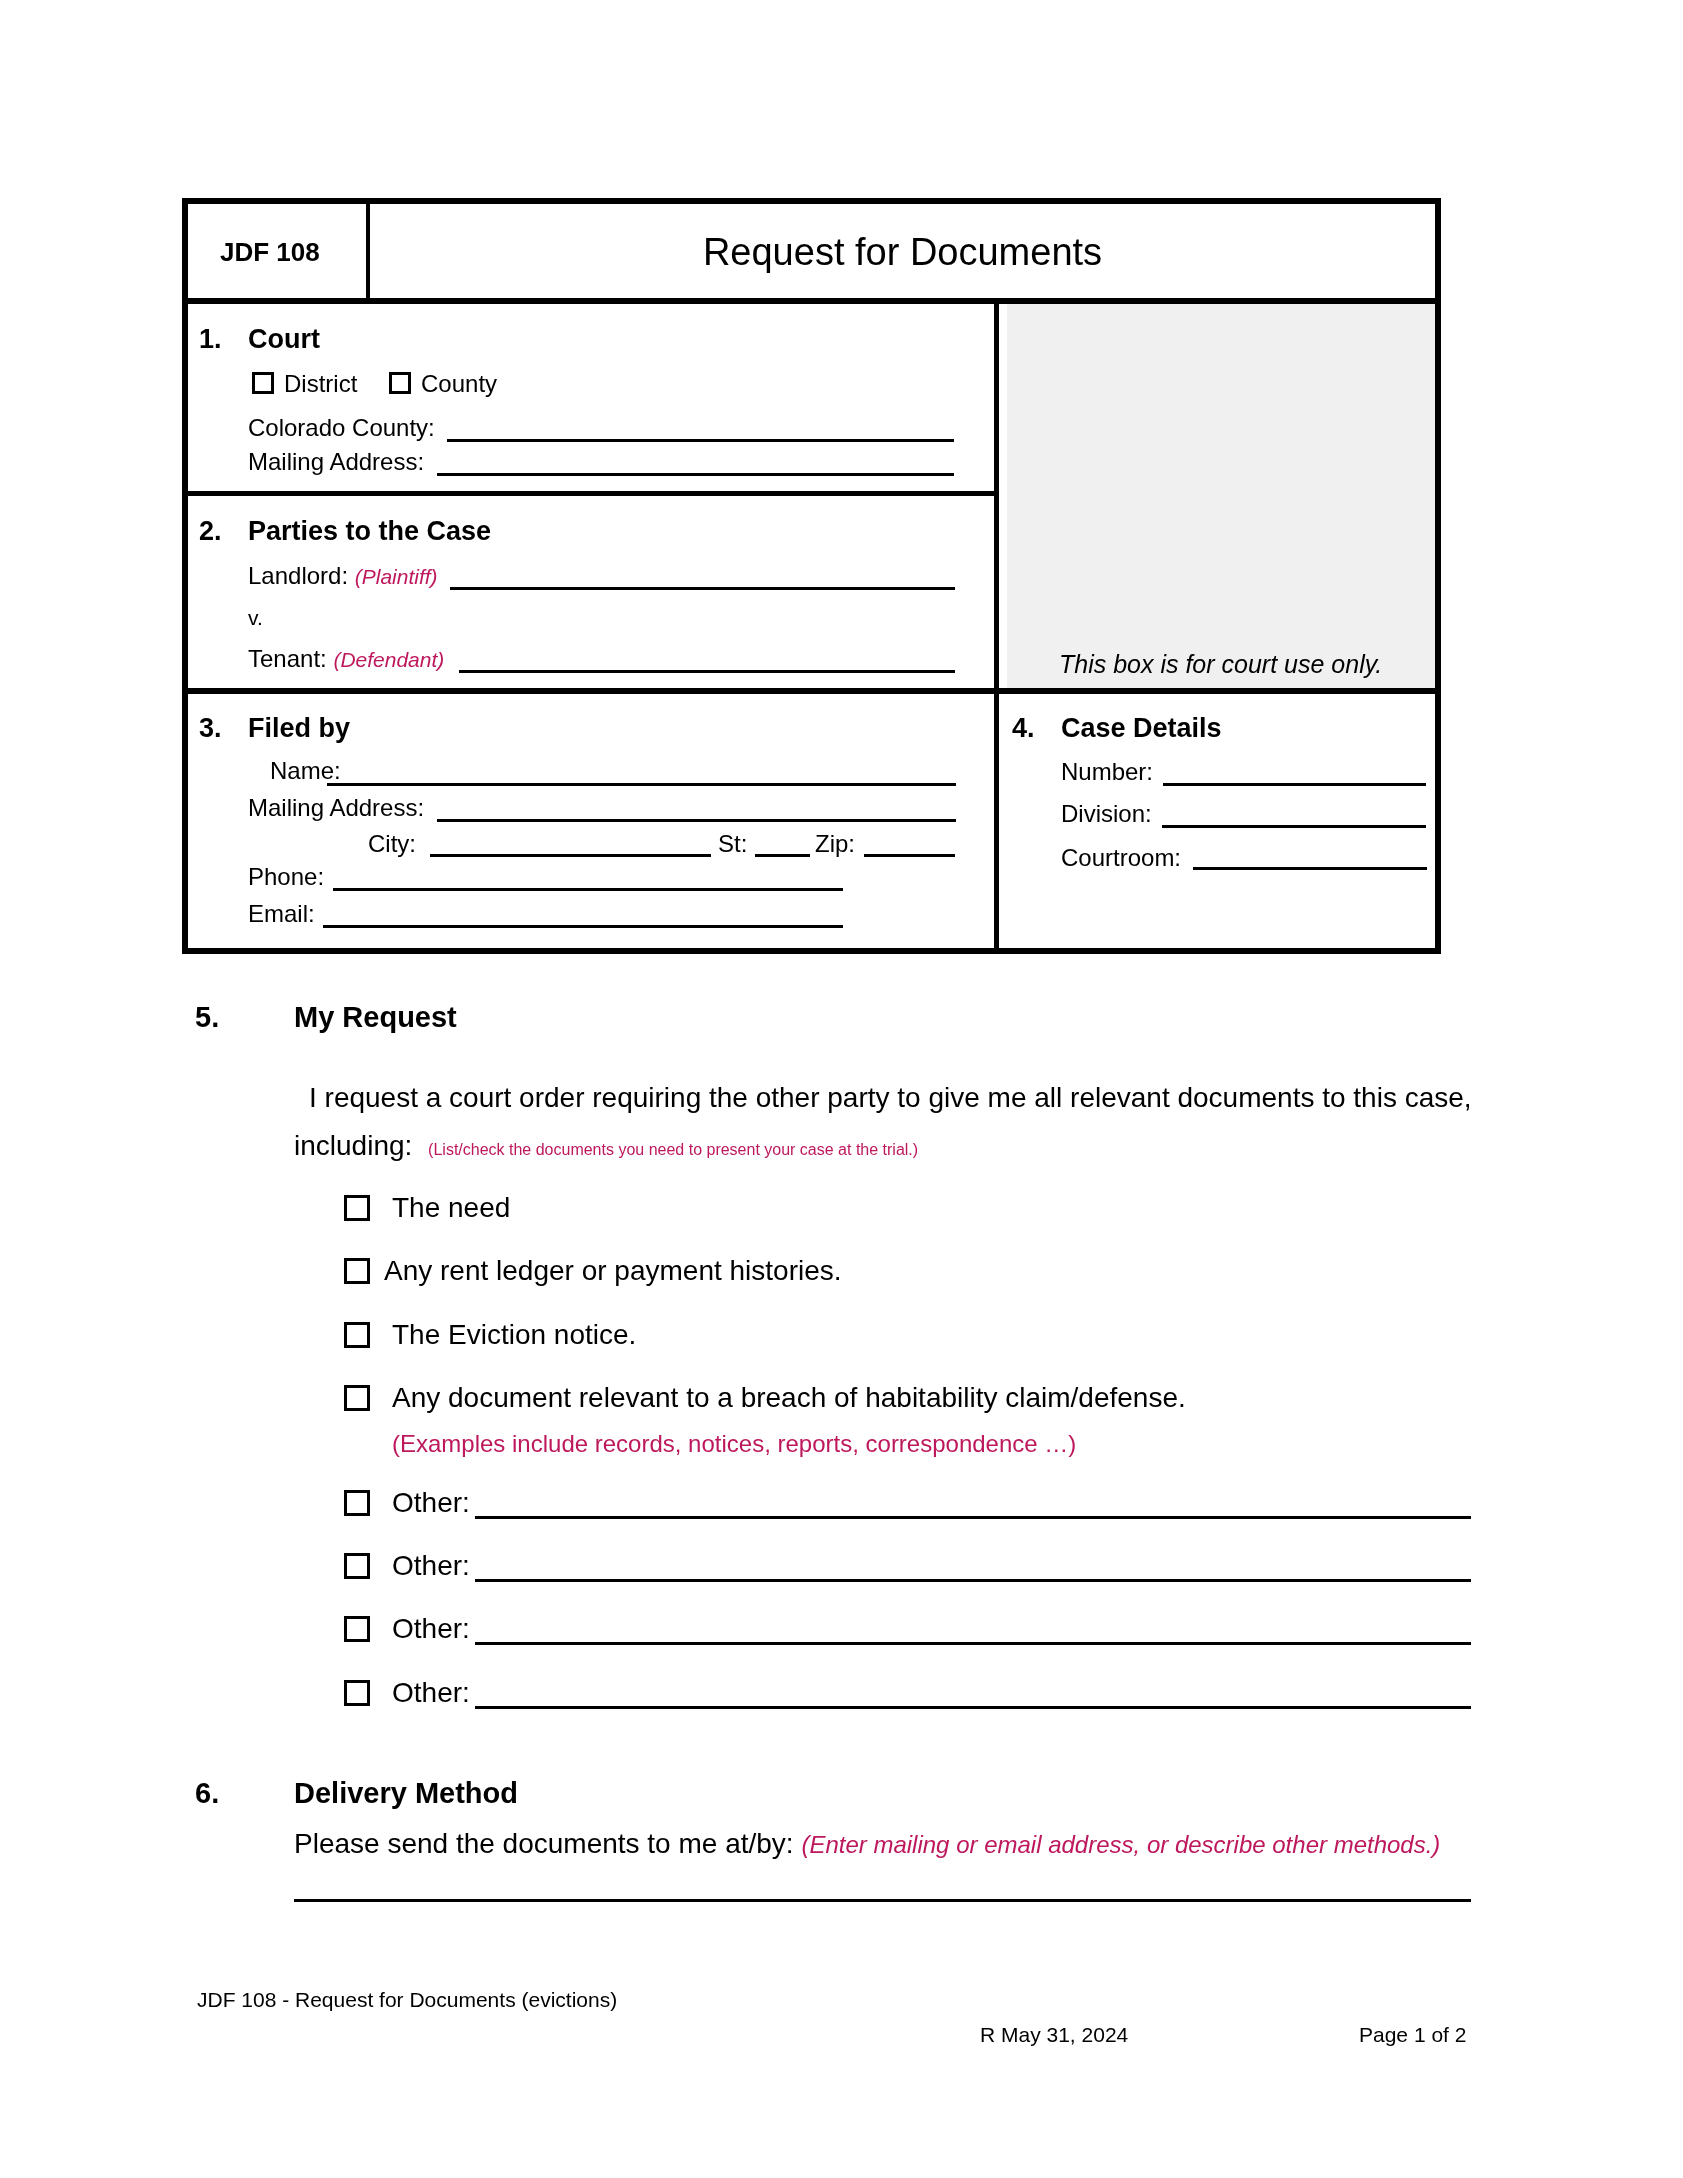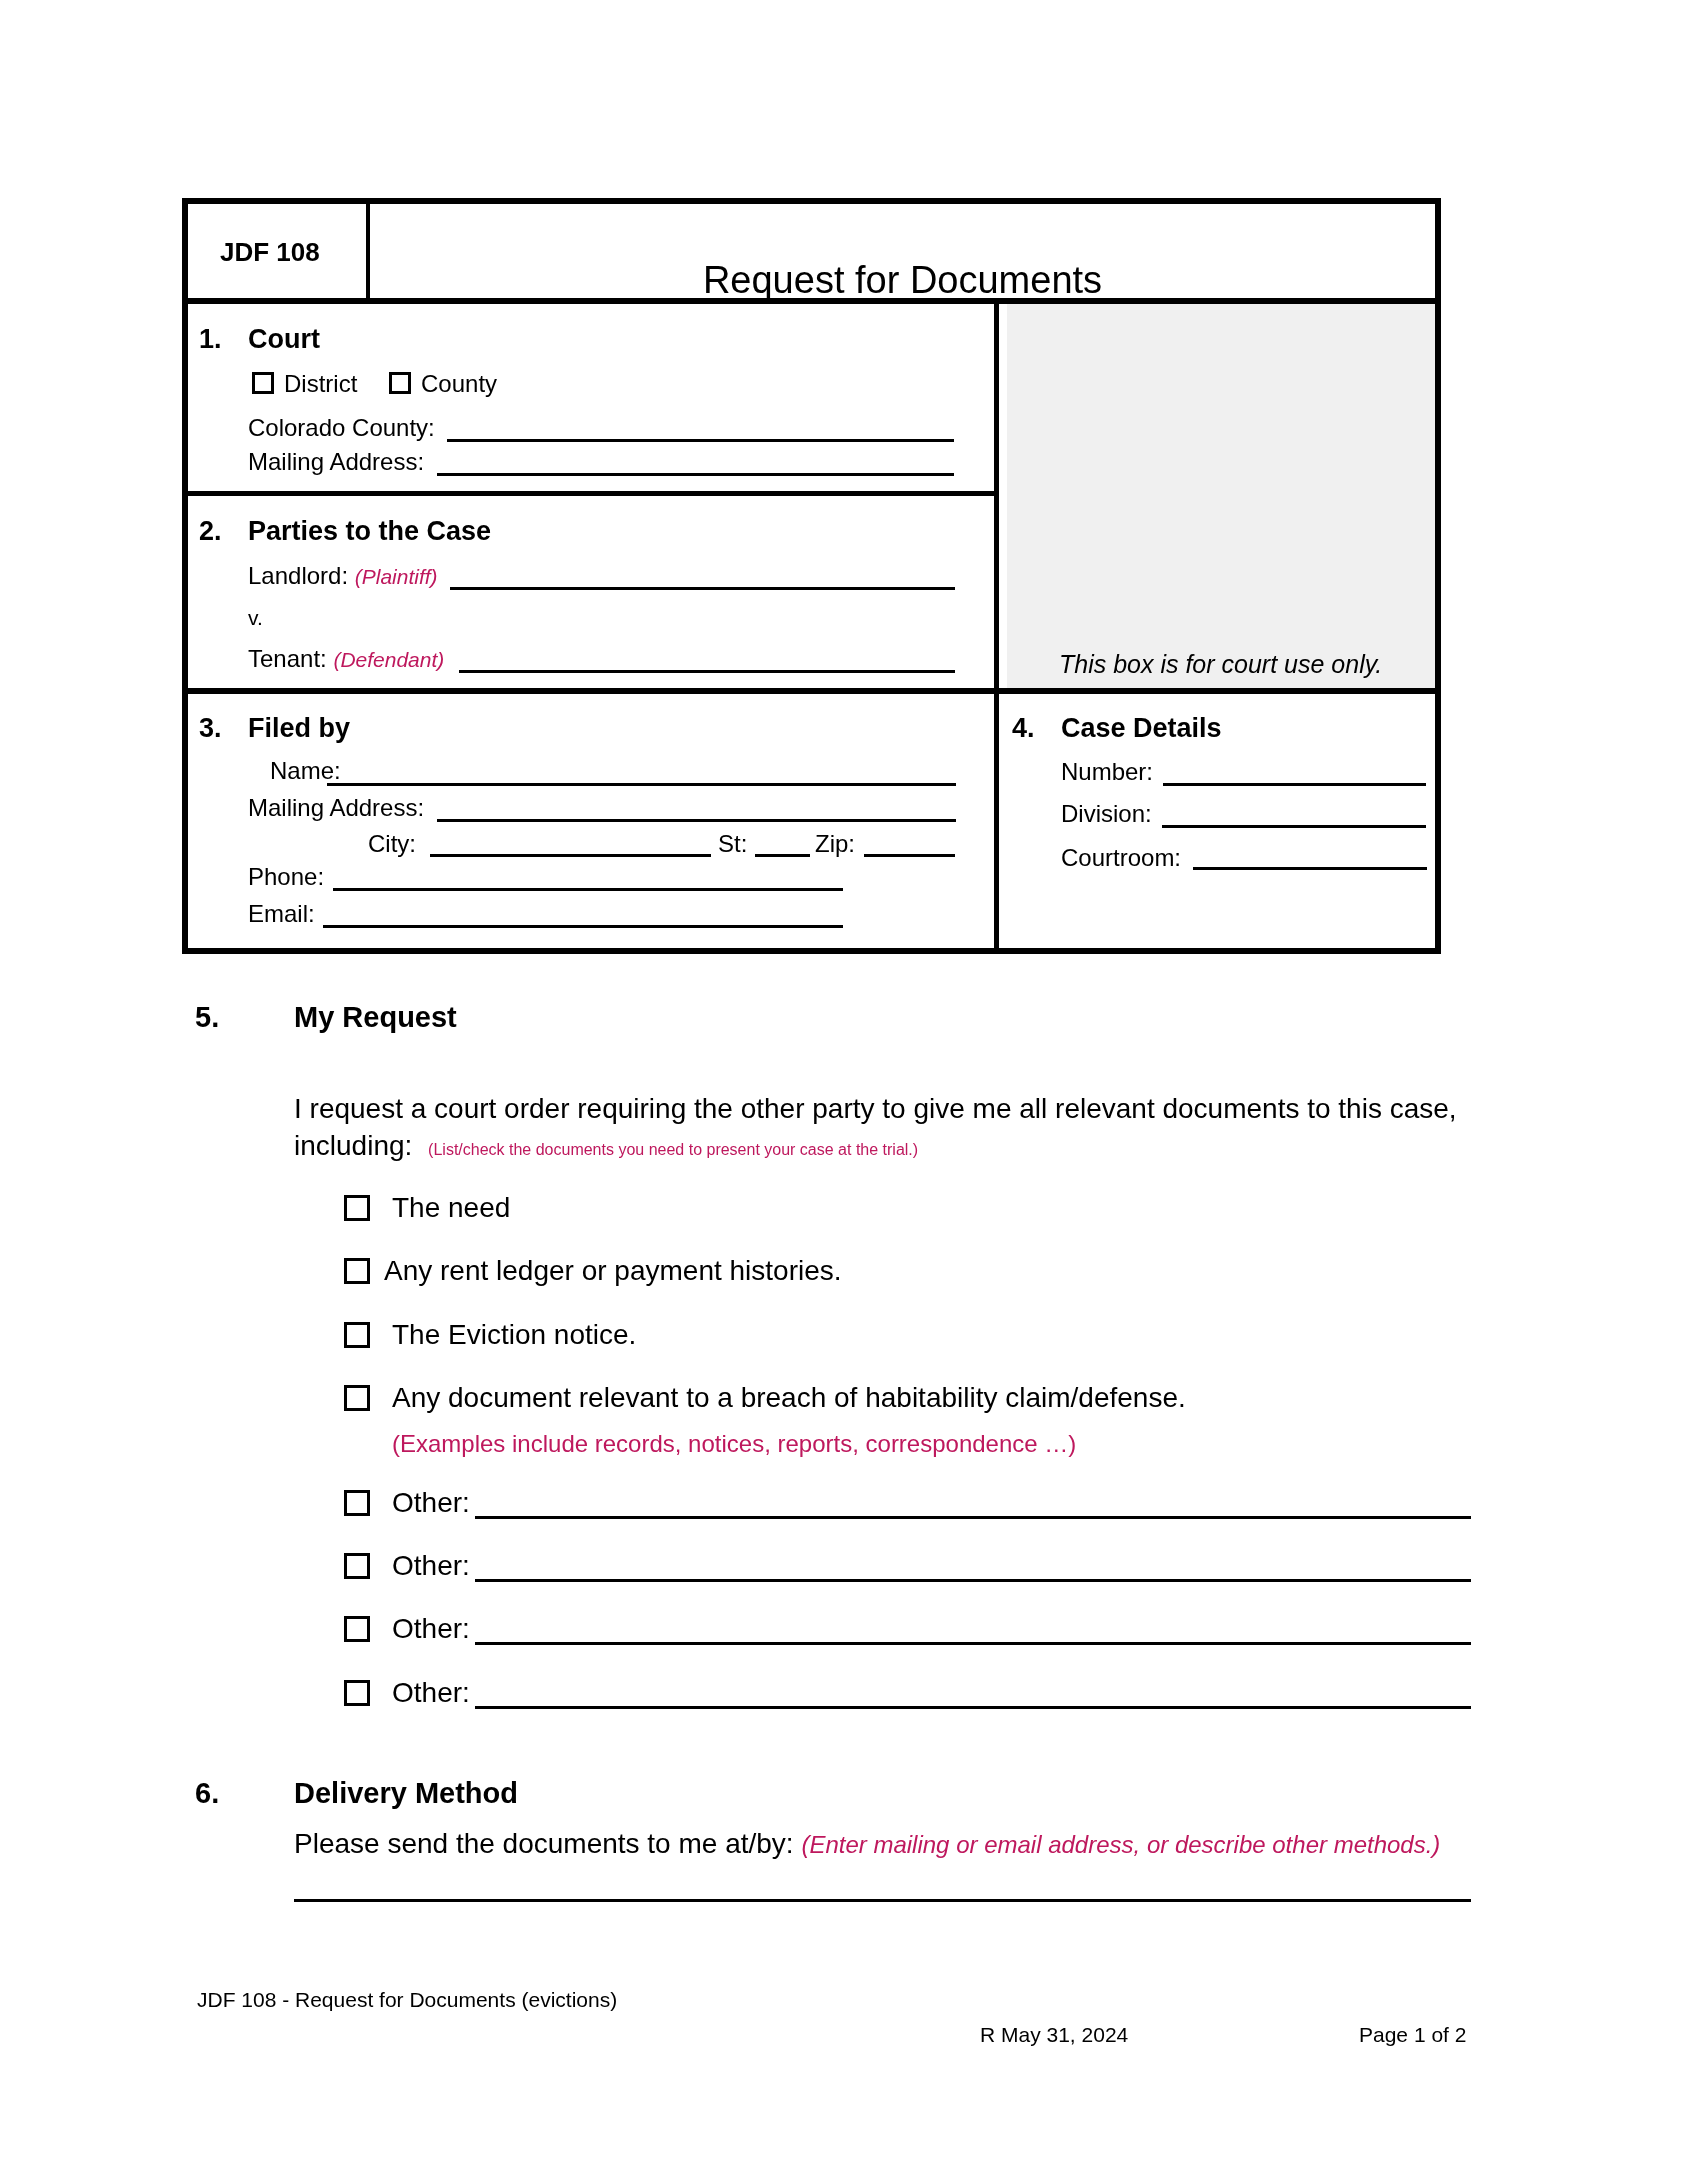--- a/index.html
+++ b/index.html
@@ -28,21 +28,21 @@
 
 <div class="vline" style="left:366px; top:198px; width:4px; height:106px;"></div>
 <div class="hline" style="left:182px; top:298px; width:1259px; height:6px;"></div>
 
 <div class="vline" style="left:994px; top:298px; width:5px; height:656px;"></div>
 
 <div class="hline" style="left:182px; top:491px; width:816px; height:5px;"></div>
 <div class="hline" style="left:182px; top:688px; width:1259px; height:6px;"></div>
 
 <div class="t bold" style="left:220px; top:237px; font-size:26px; line-height:30px;">JDF 108</div>
-<div class="t" style="left:370px; width:1065px; text-align:center; top:230px; font-size:38px; line-height:44px;margin-top:28px;">Request for Documents</div>
+<div class="t" style="left:370px; width:1065px; text-align:center; top:230px; font-size:38px; line-height:44px;">Request for Documents</div>
 
 <div class="t ital" style="left:1059px; top:650px; font-size:25px;">This box is for court use only.</div>
 
 <div class="t h" style="left:199px; top:323px;">1.</div>
 <div class="t h" style="left:248px; top:323px;">Court</div>
 
 <div class="cb" style="left:252px; top:372px;"></div>
 <div class="t" style="left:284px; top:370px;">District</div>
 <div class="cb" style="left:389px; top:372px;"></div>
 <div class="t" style="left:421px; top:370px;">County</div>
@@ -97,21 +97,21 @@
 <div class="t" style="left:1061px; top:758px;">Number:</div>
 <div class="uline" style="left:1163px; top:783px; width:263px;"></div>
 <div class="t" style="left:1061px; top:800px;">Division:</div>
 <div class="uline" style="left:1162px; top:825px; width:264px;"></div>
 <div class="t" style="left:1061px; top:844px;">Courtroom:</div>
 <div class="uline" style="left:1193px; top:867px; width:234px;"></div>
 
 <div class="t h" style="left:195px; top:1001px; font-size:29px;">5.</div>
 <div class="t h" style="left:294px; top:1001px; font-size:29px;">My Request</div>
 
-<div class="t body-text" style="left:294px; top:1082px;margin-top:11px;">I request a court order requiring the other party to give me all relevant documents to this case,</div>
+<div class="t body-text" style="left:309px; top:1082px;">I request a court order requiring the other party to give me all relevant documents to this case,</div>
 <div class="t body-text" style="left:294px; top:1130px;">
   <span>including:</span>
   <span class="blue" style="font-size:16px; margin-left:8px;">(List/check the documents you need to present your case at the trial.)</span>
 </div>
 
 <div class="cb2" style="left:344px; top:1195px;"></div>
 <div class="t body-text" style="left:392px; top:1192px;">The need</div>
 
 <div class="cb2" style="left:344px; top:1258px;"></div>
 <div class="t body-text" style="left:384px; top:1255px;">Any rent ledger or payment histories.</div>

